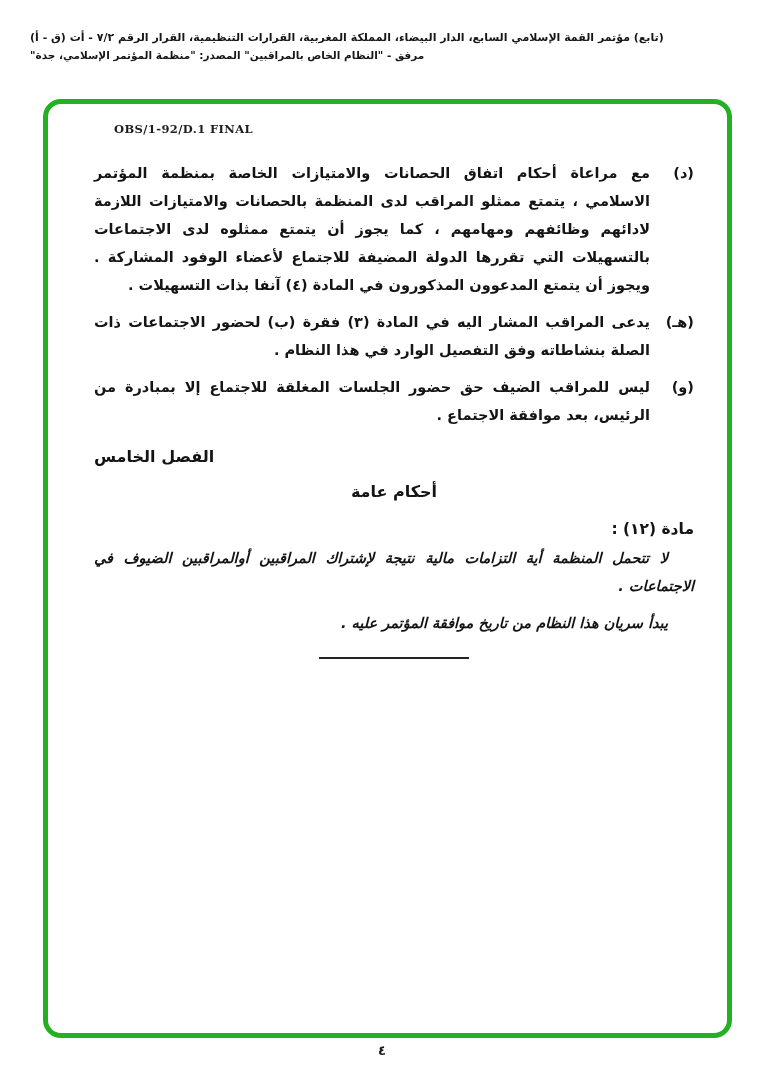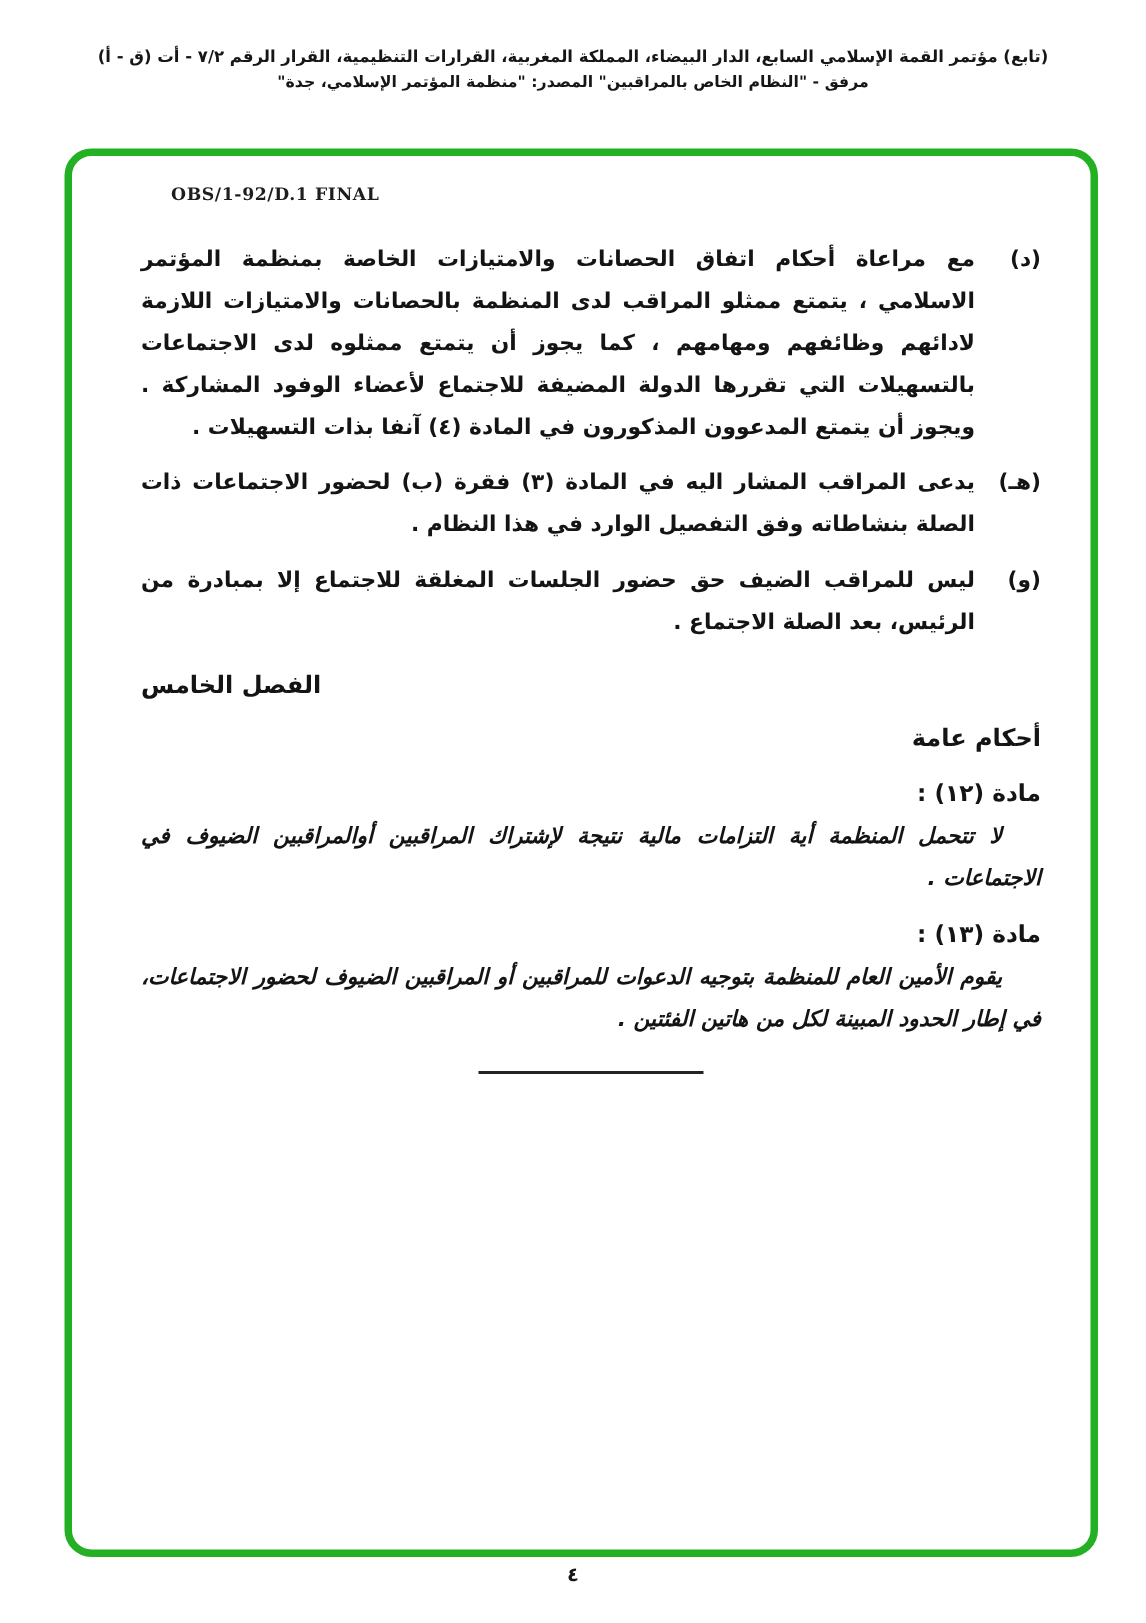--- a/index.html
+++ b/index.html
@@ -9,21 +9,21 @@
     background: #ffffff;
     font-family: "DejaVu Sans", sans-serif;
     color: #161616;
     position: relative;
     overflow: hidden;
   }
   .top-header {
     position: absolute;
     top: 30px; left: 30px; right: 30px;
     direction: rtl;
-    text-align: center;
+    text-align: left;
     font-weight: bold;
   }
   .header-line1 { font-size: 11px; line-height: 16px; }
   .header-line2 { font-size: 10.5px; line-height: 15px; margin-top: 2px; }
   .green-frame {
     position: absolute;
     top: 99px; left: 43px;
     width: 679px; height: 929px;
     border: 5px solid #22c55e;
     border-radius: 18px;
@@ -53,21 +53,21 @@
   .clause-label { flex: 0 0 32px; }
   .clause-text { flex: 1; margin: 0; text-align: justify; }
   .chapter-title {
     margin: 14px 0 0;
     text-align: left;
     font-size: 16px;
     font-weight: bold;
   }
   .chapter-subtitle {
     margin: 7px 0 0;
-    text-align: right;
+    text-align: center;
     font-size: 16px;
     font-weight: bold;
   }
   .article { margin-top: 9px; }
   .article-title { font-size: 15.5px; }
   .article-body { margin: 1px 0 0; text-indent: 26px; font-style: italic; }
   .end-rule {
     width: 150px;
     height: 0;
     border-top: 2px solid #232323;
@@ -102,40 +102,37 @@
         <p class="clause-text">مع مراعاة أحكام اتفاق الحصانات والامتيازات الخاصة بمنظمة المؤتمر الاسلامي ، يتمتع ممثلو المراقب لدى المنظمة بالحصانات والامتيازات اللازمة لادائهم وظائفهم ومهامهم ، كما يجوز أن يتمتع ممثلوه لدى الاجتماعات بالتسهيلات التي تقررها الدولة المضيفة للاجتماع لأعضاء الوفود المشاركة . ويجوز أن يتمتع المدعوون المذكورون في المادة (٤) آنفا بذات التسهيلات .</p>
       </div>
 
       <div class="clause">
         <span class="clause-label">(هـ)</span>
         <p class="clause-text">يدعى المراقب المشار اليه في المادة (٣) فقرة (ب) لحضور الاجتماعات ذات الصلة بنشاطاته وفق التفصيل الوارد في هذا النظام .</p>
       </div>
 
       <div class="clause">
         <span class="clause-label">(و)</span>
-        <p class="clause-text">ليس للمراقب الضيف حق حضور الجلسات المغلقة للاجتماع إلا بمبادرة من الرئيس، بعد الصلة الاجتماع .</p>
+        <p class="clause-text">ليس للمراقب الضيف حق حضور الجلسات المغلقة للاجتماع إلا بمبادرة من الرئيس، بعد موافقة الاجتماع .</p>
       </div>
 
       <h2 class="chapter-title">الفصل الخامس</h2>
       <h3 class="chapter-subtitle">أحكام عامة</h3>
 
       <div class="article">
         <div class="article-title">مادة (١٢) :</div>
         <p class="article-body">لا تتحمل المنظمة أية التزامات مالية نتيجة لإشتراك المراقبين أوالمراقبين الضيوف في الاجتماعات .</p>
       </div>
 
-      <div class="article">
-        <div class="article-title">مادة (١٣) :</div>
-        <p class="article-body">يقوم الأمين العام للمنظمة بتوجيه الدعوات للمراقبين أو المراقبين الضيوف لحضور الاجتماعات، في إطار الحدود المبينة لكل من هاتين الفئتين .</p>
-      </div>
 
       <div class="article">
       </div>
 
       <div class="article">
+        <p class="article-body">يبدأ سريان هذا النظام من تاريخ موافقة المؤتمر عليه .</p>
       </div>
 
       <div class="end-rule"></div>
 
     </div>
   </div>
 
   <footer class="page-number">
     <span>٤</span>
   </footer>

